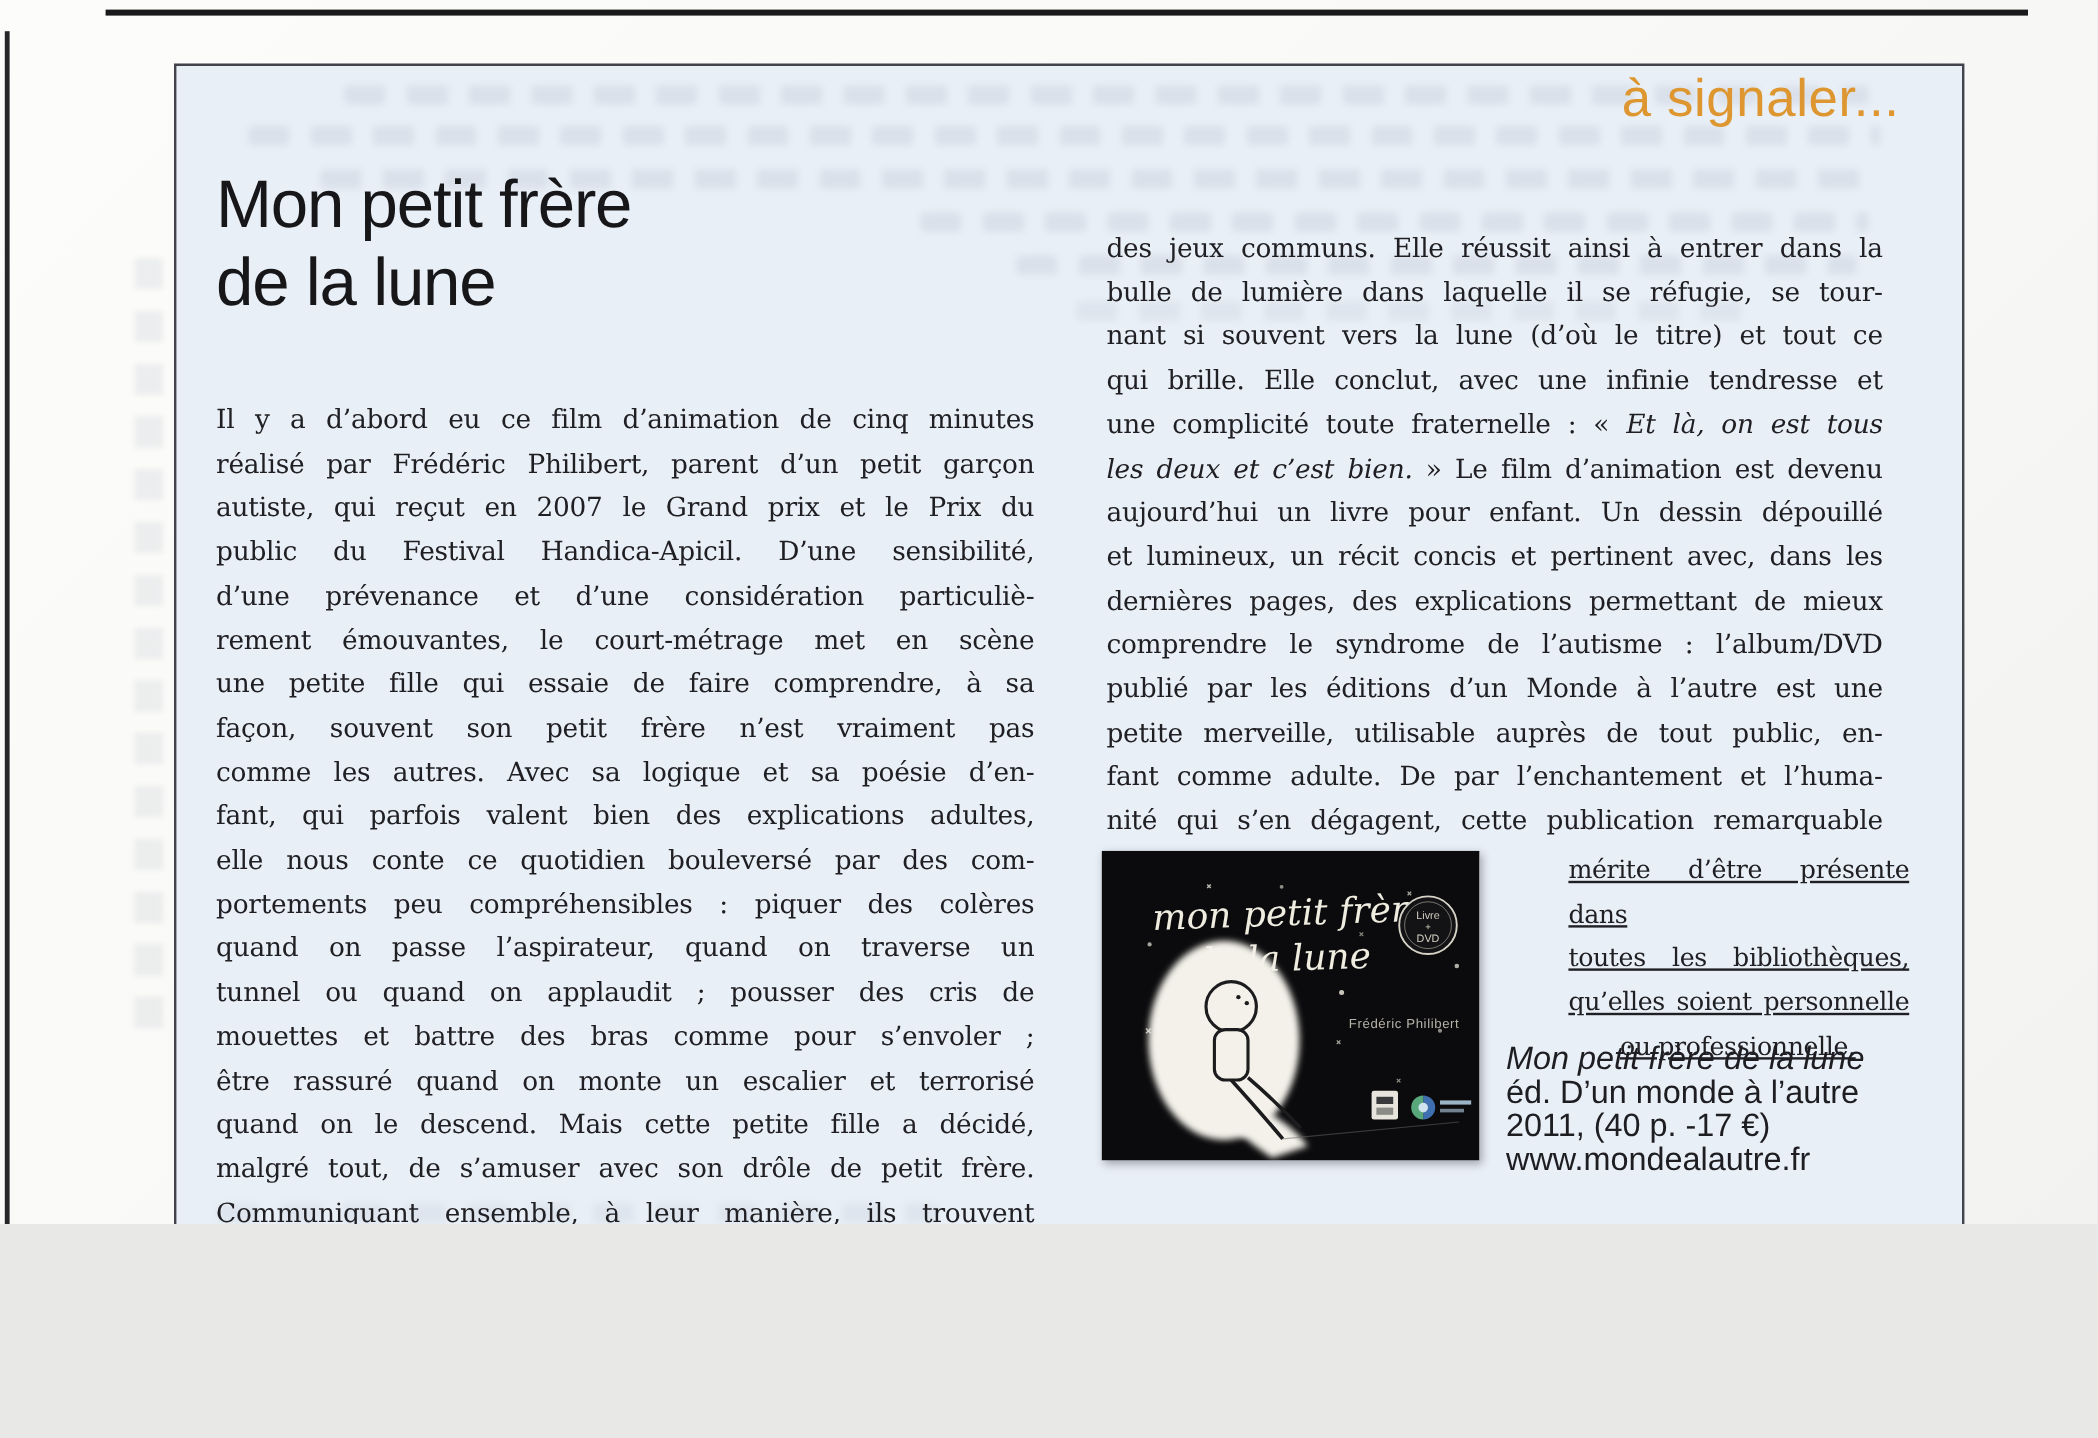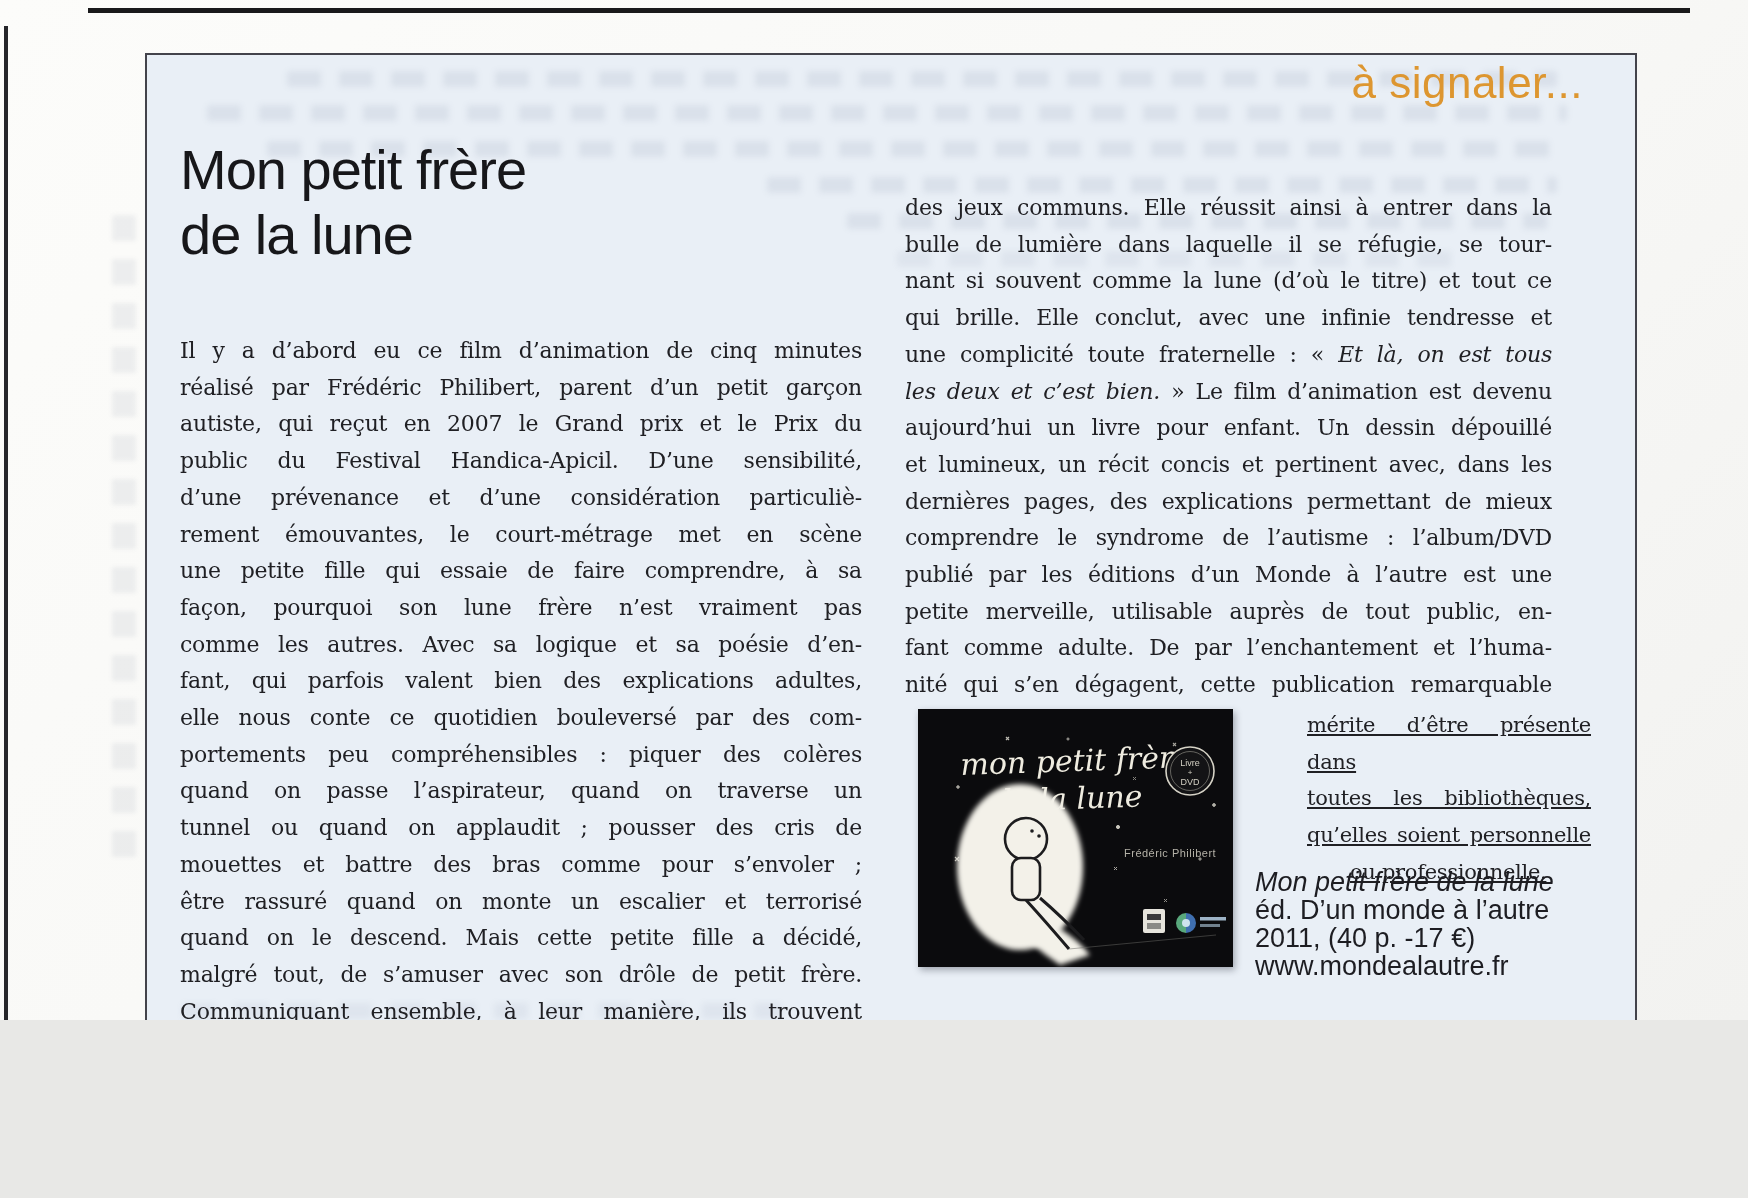--- a/index.html
+++ b/index.html
@@ -21,21 +21,21 @@
   .ghost.v{background:repeating-linear-gradient(180deg,#767f96 0 26px,transparent 26px 44px);
            width:24px;filter:blur(2px);opacity:.10;}
   .signaler{position:absolute;top:2px;right:52px;font-size:44px;line-height:52px;
             color:#dd9630;letter-spacing:.5px;}
   .title{position:absolute;left:33px;top:82px;font-size:56px;line-height:65px;font-weight:500;
          color:#17171a;letter-spacing:-1px;}
   .col{position:absolute;color:#202024;}
   .bodyline{font-family:"DejaVu Serif",serif;font-size:22px;line-height:36.7px;
             letter-spacing:-0.2px;text-align:justify;text-align-last:justify;white-space:normal;}
   .col-left{left:33px;top:233px;width:682px;margin-top:45px;}
-  .col-right{left:758px;top:135px;width:647px;}
+  .col-right{left:775px;top:135px;width:647px;}
   .col-narrow{left:1160px;top:652px;width:284px;text-decoration:underline;}
   .col-narrow .bodyline{font-size:21px;letter-spacing:-0.3px;}
   .col-narrow .bodyline:last-child{text-align-last:left;margin-left:43px;}
   .it{font-style:italic;}
   .cover{position:absolute;left:771px;top:654px;width:315px;height:258px;
          box-shadow:2px 3px 7px rgba(20,25,40,.35);}
   .caption{position:absolute;left:1108px;top:813px;width:300px;font-size:27px;line-height:28px;
            color:#1d1d22;}
   .caption .cap-title{font-style:italic;}
   .footer{position:absolute;top:1080px;right:66px;display:flex;align-items:flex-start;
@@ -72,39 +72,39 @@
     </div>
 
     <div class="col col-left">
         <div class="bodyline">Il y a d’abord eu ce film d’animation de cinq minutes</div>
         <div class="bodyline">réalisé par Frédéric Philibert, parent d’un petit garçon</div>
         <div class="bodyline">autiste, qui reçut en 2007 le Grand prix et le Prix du</div>
         <div class="bodyline">public du Festival Handica-Apicil. D’une sensibilité,</div>
         <div class="bodyline">d’une prévenance et d’une considération particuliè-</div>
         <div class="bodyline">rement émouvantes, le court-métrage met en scène</div>
         <div class="bodyline">une petite fille qui essaie de faire comprendre, à sa</div>
-        <div class="bodyline">façon, pourquoi son lune frère n’est vraiment pas</div>
+        <div class="bodyline">façon, souvent son petit frère n’est vraiment pas</div>
         <div class="bodyline">comme les autres. Avec sa logique et sa poésie d’en-</div>
         <div class="bodyline">fant, qui parfois valent bien des explications adultes,</div>
         <div class="bodyline">elle nous conte ce quotidien bouleversé par des com-</div>
         <div class="bodyline">portements peu compréhensibles : piquer des colères</div>
         <div class="bodyline">quand on passe l’aspirateur, quand on traverse un</div>
         <div class="bodyline">tunnel ou quand on applaudit ; pousser des cris de</div>
         <div class="bodyline">mouettes et battre des bras comme pour s’envoler ;</div>
         <div class="bodyline">être rassuré quand on monte un escalier et terrorisé</div>
         <div class="bodyline">quand on le descend. Mais cette petite fille a décidé,</div>
         <div class="bodyline">malgré tout, de s’amuser avec son drôle de petit frère.</div>
         <div class="bodyline">Communiquant ensemble, à leur manière, ils trouvent</div>
       </div>
 
     <div class="col col-right">
       <div>
           <div class="bodyline">des jeux communs. Elle réussit ainsi à entrer dans la</div>
           <div class="bodyline">bulle de lumière dans laquelle il se réfugie, se tour-</div>
-          <div class="bodyline">nant si souvent comme la lune (d’où le titre) et tout ce</div>
+          <div class="bodyline">nant si souvent vers la lune (d’où le titre) et tout ce</div>
           <div class="bodyline">qui brille. Elle conclut, avec une infinie tendresse et</div>
         </div>
       <div class="bodyline"><span>une complicité toute fraternelle : « </span><span class="it">Et là, on est tous</span></div>
       <div class="bodyline"><span class="it">les deux et c’est bien.</span><span> » Le film d’animation est devenu</span></div>
       <div>
           <div class="bodyline">aujourd’hui un livre pour enfant. Un dessin dépouillé</div>
           <div class="bodyline">et lumineux, un récit concis et pertinent avec, dans les</div>
           <div class="bodyline">dernières pages, des explications permettant de mieux</div>
           <div class="bodyline">comprendre le syndrome de l’autisme : l’album/DVD</div>
           <div class="bodyline">publié par les éditions d’un Monde à l’autre est une</div>

